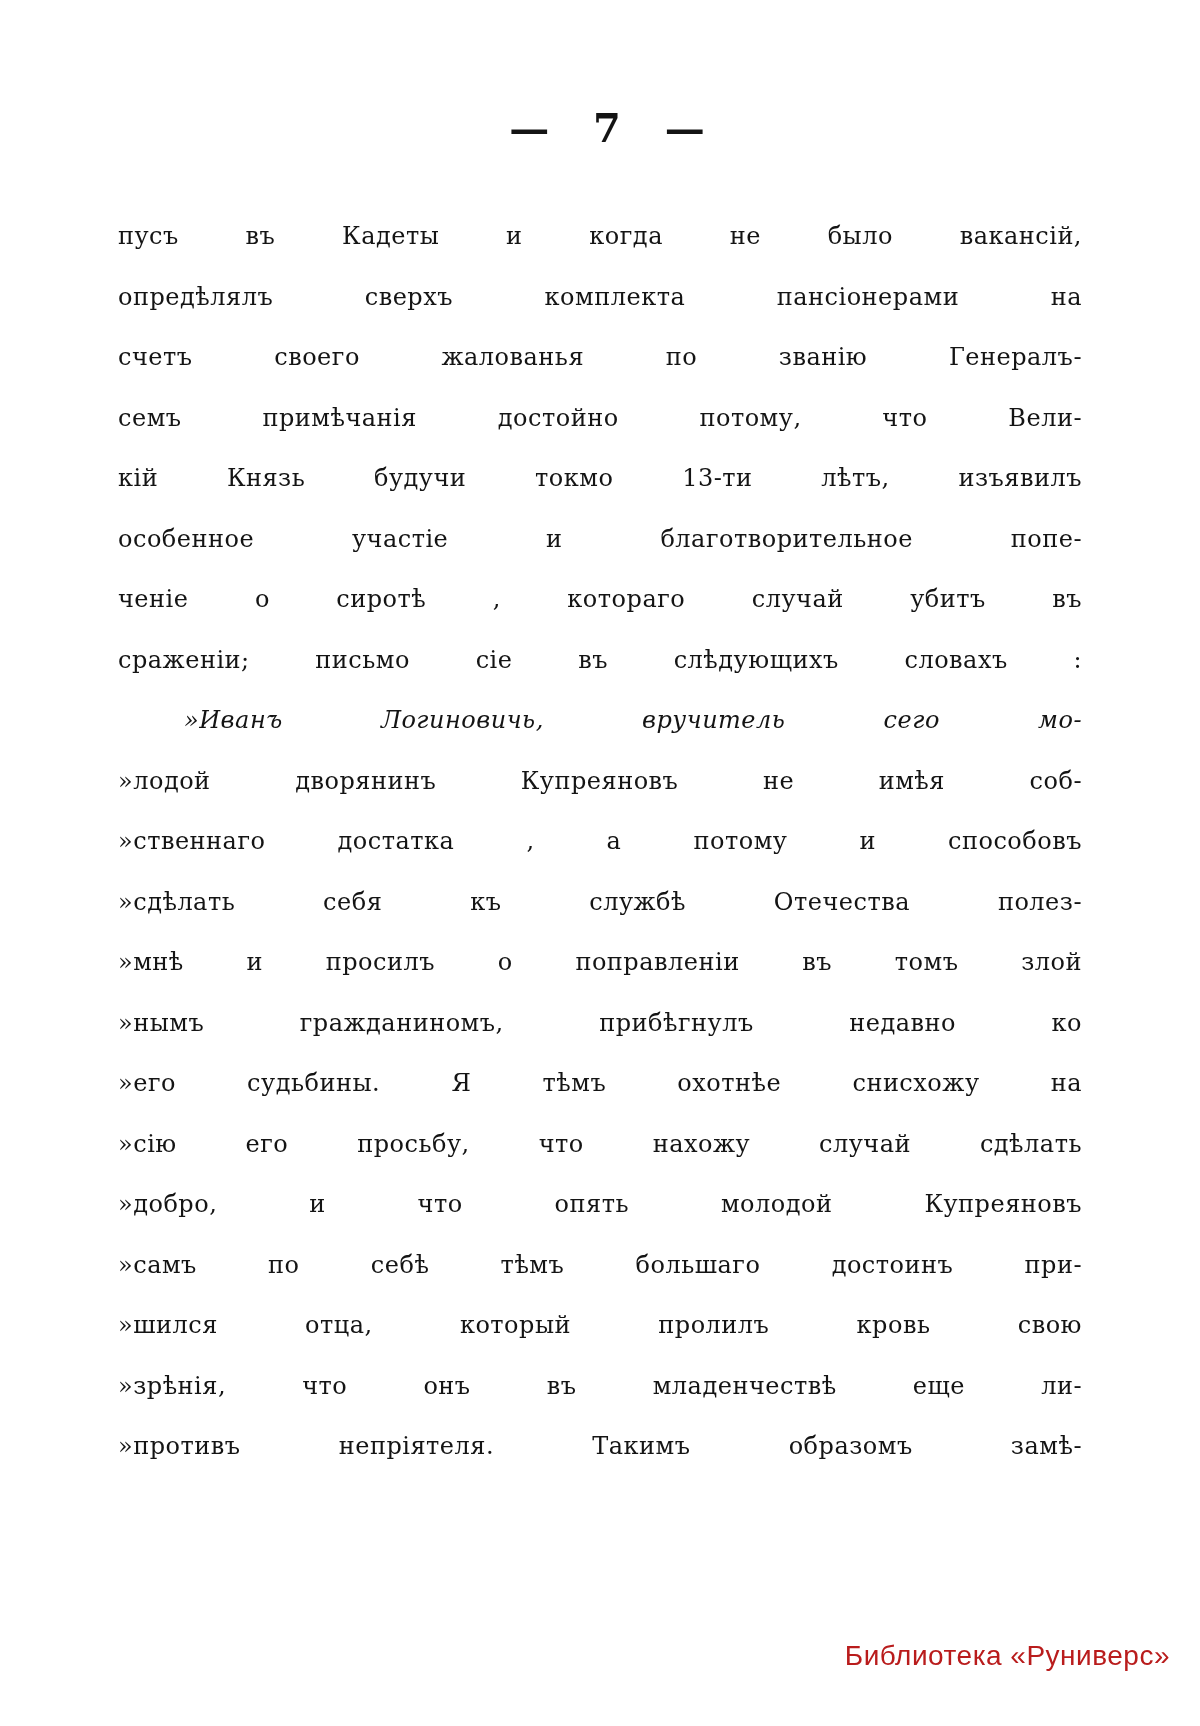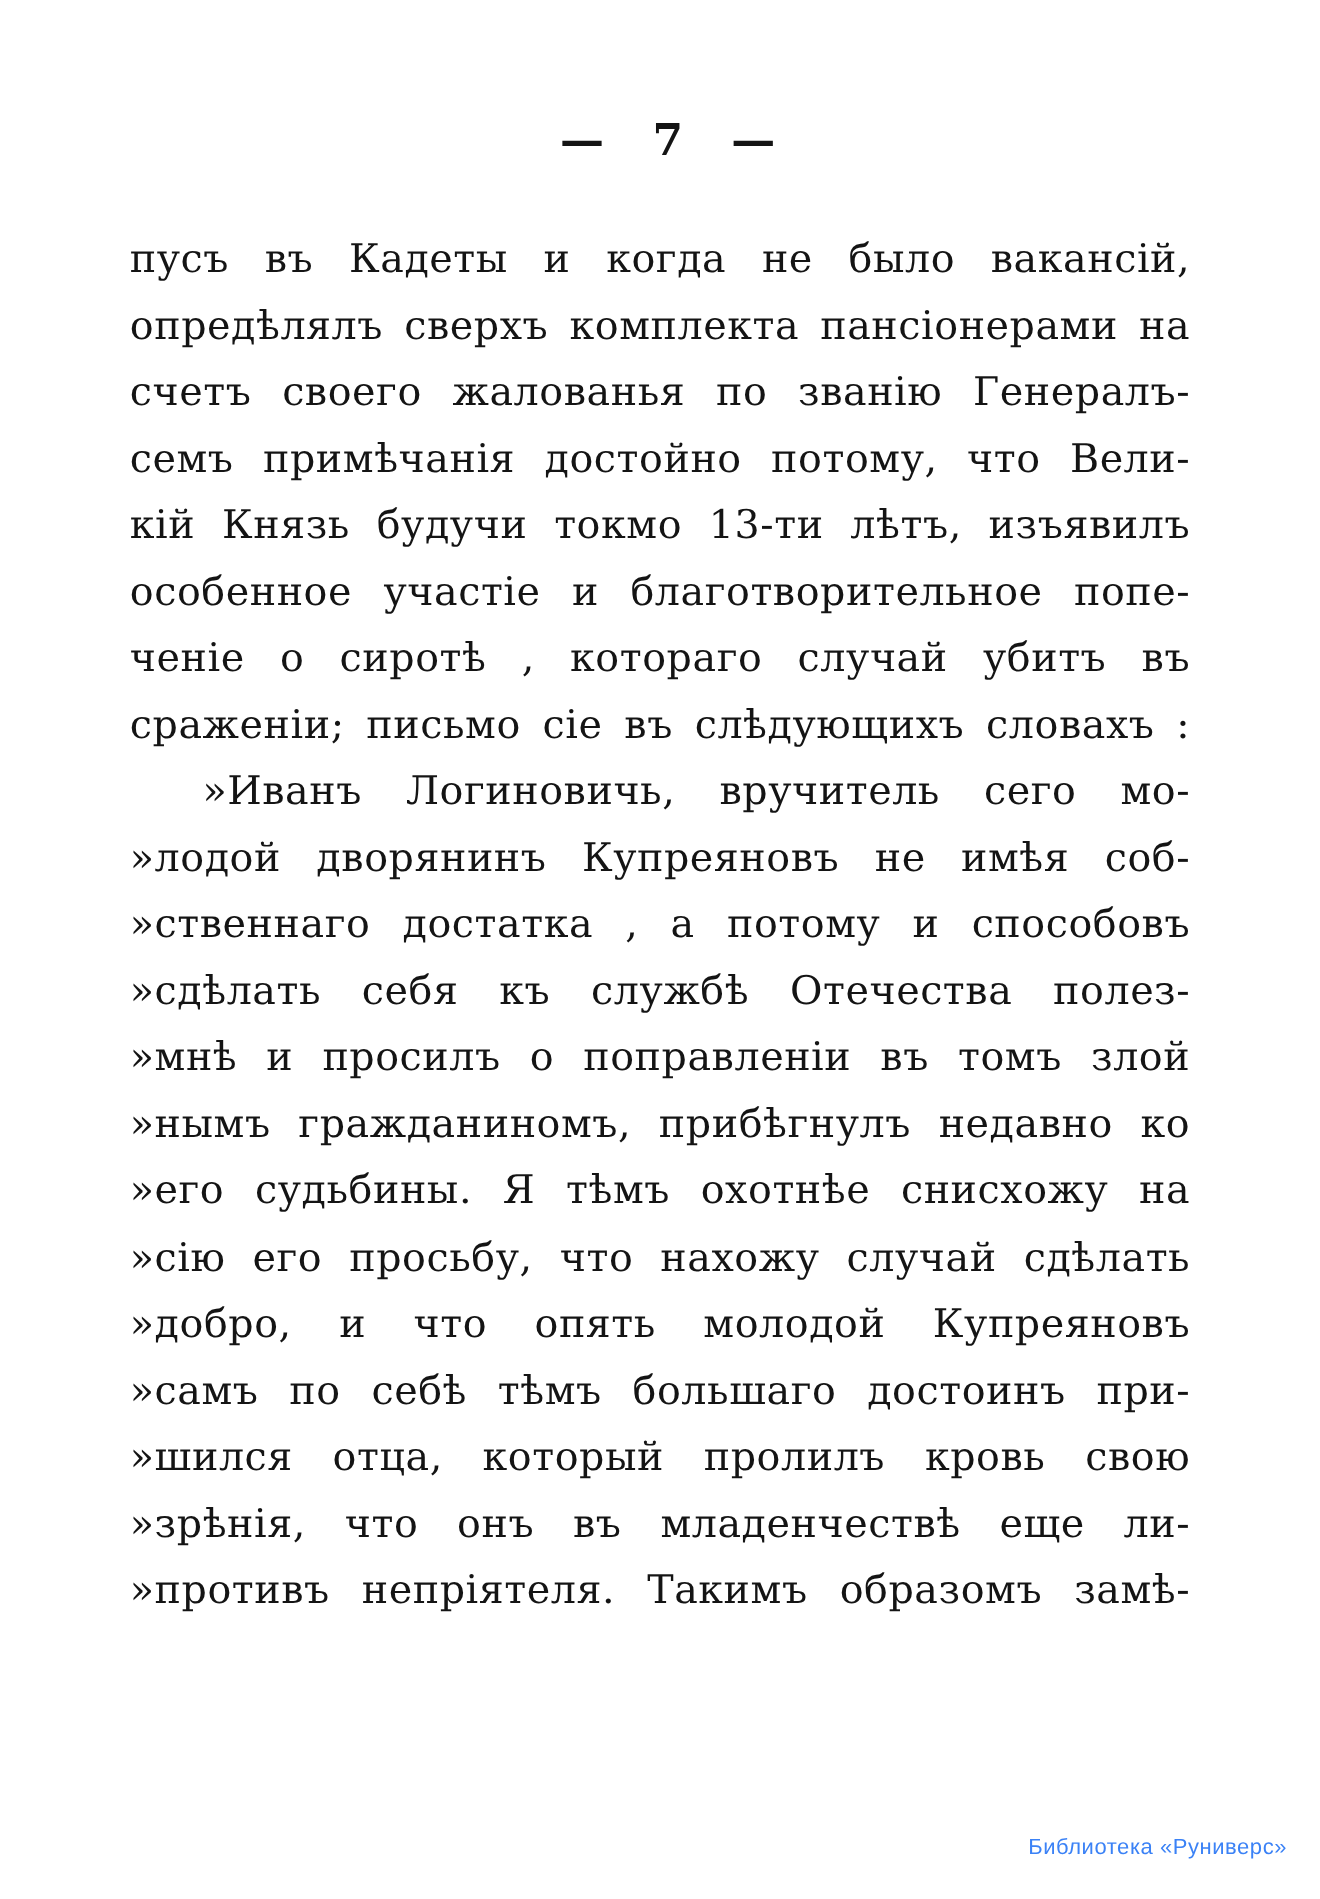--- a/index.html
+++ b/index.html
@@ -31,40 +31,40 @@
   }
   .text-block {
     position: absolute;
     left: 118px;
     top: 206px;
     width: 964px;
   }
   .line {
     height: 60.5px;
     line-height: 60.5px;
-    font-size: 36px;
+    font-size: 24px;
     white-space: normal;
     overflow: hidden;
     text-align: justify;
     text-align-last: justify;
     text-justify: inter-word;
     letter-spacing: 0.5px;
   }
   .line.indent {
     padding-left: 66px;
+    font-style: italic;
   }
   .watermark {
     position: absolute;
     top: 1640px;
     right: 30px;
     font-family: "Liberation Sans", "DejaVu Sans", sans-serif;
-    font-size: 20px;
-    color: #3b82f6;
+    font-size: 28px;
+    color: #b91c1c;
     letter-spacing: 0.5px;
-    margin-top: 28px;
   }
 </style>
 </head>
 <body>
 
 <div class="page">
 
   <div class="page-header">— 7 —</div>
 
   <div class="text-block">

